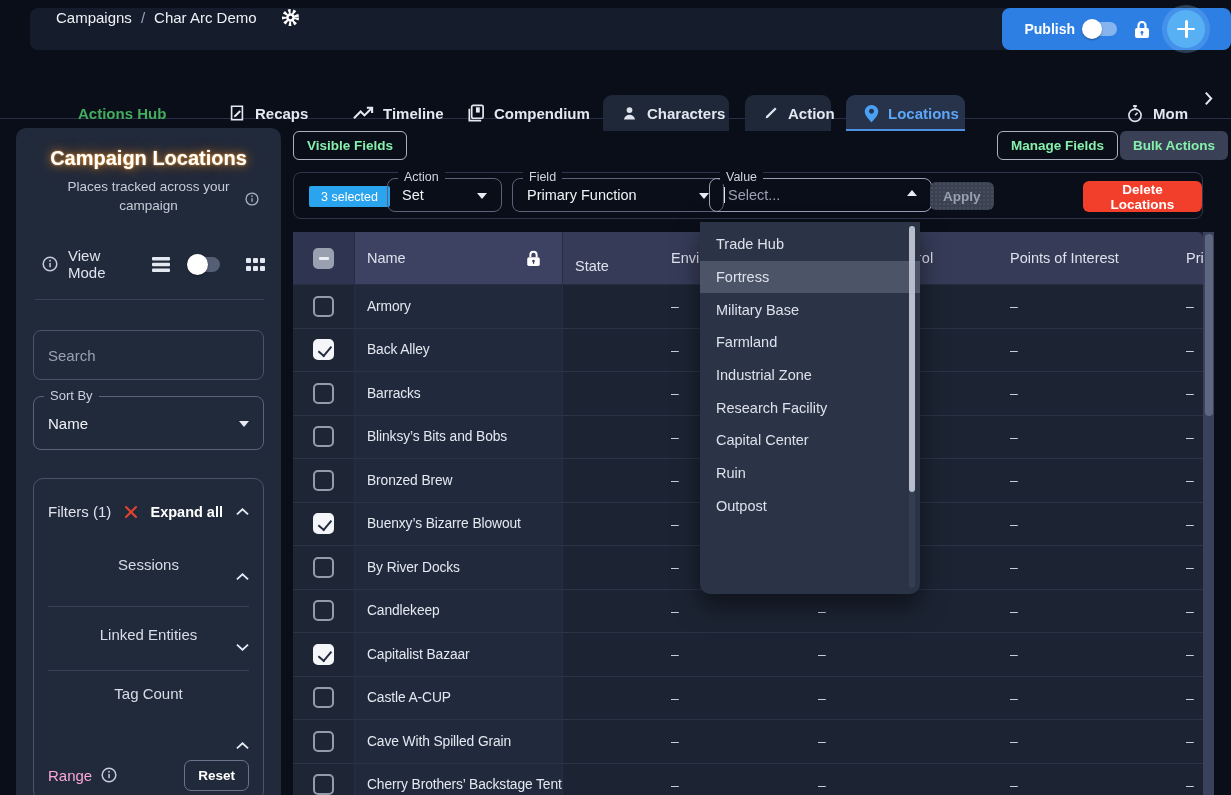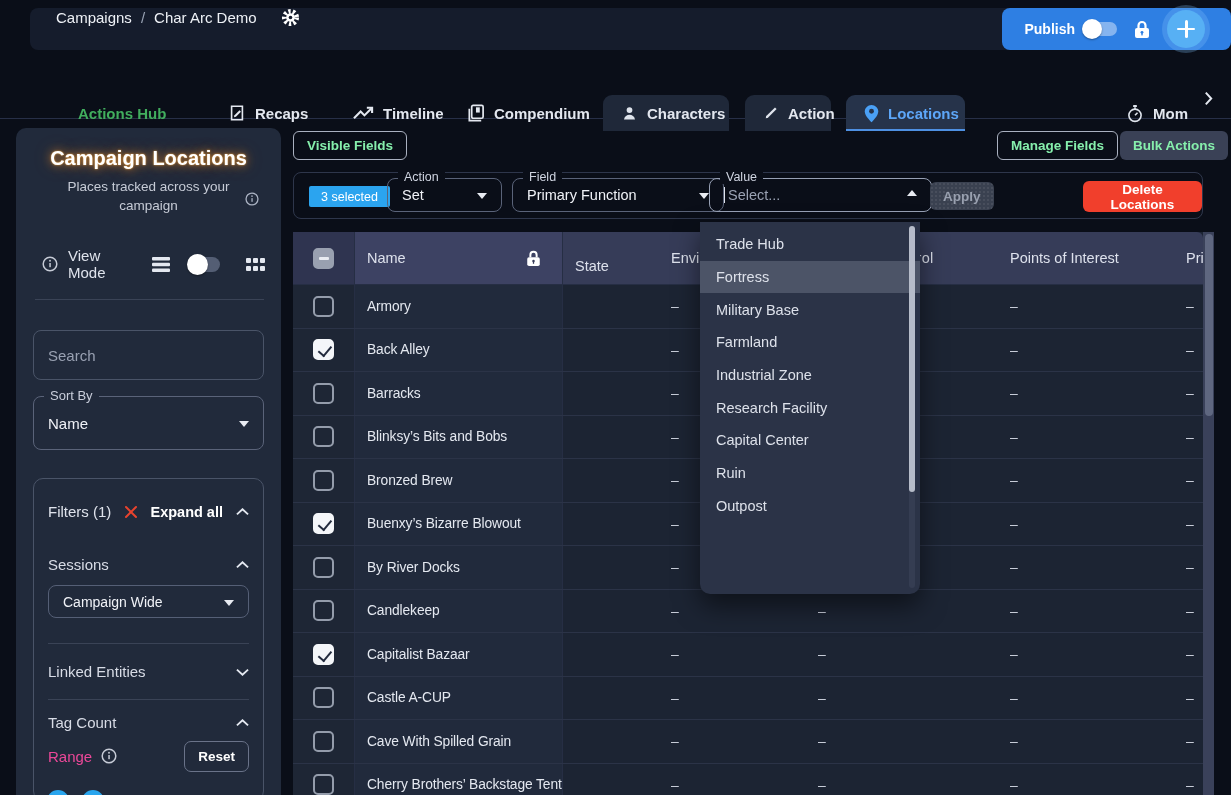--- a/index.html
+++ b/index.html
@@ -52,31 +52,31 @@
   .fset .fvalue { position:absolute; left:14px; top:50%; transform:translateY(-50%); font-size:15px; color:#f0f2f7; white-space:nowrap; }
   .car { position:absolute; right:14px; top:50%; margin-top:-2px; width:0; height:0; border-left:5.5px solid transparent; border-right:5.5px solid transparent; border-top:6.5px solid #e8ebf2; }
   .car.up { transform:rotate(180deg); margin-top:-5px; }
   .sb-sort { position:absolute; left:17px; top:268px; width:231px; height:54px; }
   .filters-box { position:absolute; left:17px; top:350px; width:231px; bottom:-6px; border:1px solid #4a5468; border-radius:10px; padding:24px 14px 0 14px; }
   .frow { display:flex; align-items:center; }
   .f-title { font-size:15px; color:#dfe3ec; }
   .f-x { margin-left:13px; display:flex; }
   .f-expand { margin-left:auto; font-size:14.5px; font-weight:700; color:#fff; }
   .f-chev { margin-left:13px; display:flex; }
-  .sec-row { margin-top:36px; display:flex; align-items:center; }
+  .sec-row { margin-top:36px; display:flex; align-items:center;flex-direction:column; }
   .sec-label { font-size:15px; color:#d8dce6; }
   .sec-chev { margin-left:auto; display:flex; }
   .sessions-select { position:relative; margin-top:12px; height:33px; border:1px solid #555f76; border-radius:8px; }
   .sessions-select .fvalue { font-size:14px; }
   .f-div { margin-top:25px; height:1px; background:#3a4356; }
   .f-div2 { margin-top:19px; height:1px; background:#3a4356; }
   .le-row { margin-top:19px; }
   .tc-row { margin-top:14px;gap:40px; }
   .range-row { margin-top:9px; display:flex; align-items:center; height:32px; }
-  .range-label { font-size:15px; color:#ec4899; }
+  .range-label { font-size:15px; color:#f9a8d4; }
   .range-info { margin-left:9px; display:flex; }
   .reset-btn { margin-left:auto; height:31px; padding:0 13px; border:1px solid #6a7389; border-radius:7px; background:transparent; color:#fff; font-weight:700; font-size:13.5px; font-family:inherit; display:flex; align-items:center; }
   .slider { position:relative; margin-top:17px; height:24px; width:196px; }
   .slider .knob { position:absolute; top:1px; width:22px; height:22px; border-radius:50%; background:#29a5ee; }
   .slider .k1 { left:-1px; } .slider .k2 { left:34px; }
 
   
   .btn { position:absolute; height:29px; display:flex; align-items:center; padding:0 13px; border-radius:6px; font-size:13.5px; font-weight:700; color:#86efac; background:transparent; border:1px solid #aab1c0; font-family:inherit; }
   .btn.filled { background:#3a4156; border:none; }
   .b-visible { left:293px; top:131px; }
@@ -321,24 +321,20 @@
       </div>
 
       <div class="sec-row">
         <span class="sec-label">Sessions</span>
         <span class="sec-chev">
           <svg width="13" height="8" viewBox="0 0 14 8">
               <path d="M1 6.5L7 1l6 5.5" fill="none" stroke="#e4e8f0" stroke-width="2"></path>
             </svg>
         </span>
       </div>
-      <div class="fset sessions-select">
-        <span class="fvalue">Campaign Wide</span>
-        <span class="car"></span>
-      </div>
 
       <div class="f-div"></div>
       <div class="sec-row le-row">
         <span class="sec-label">Linked Entities</span>
         <span class="sec-chev">
           <svg width="13" height="8" viewBox="0 0 14 8" style="transform:rotate(180deg)">
               <path d="M1 6.5L7 1l6 5.5" fill="none" stroke="#e4e8f0" stroke-width="2"></path>
             </svg>
         </span>
       </div>

